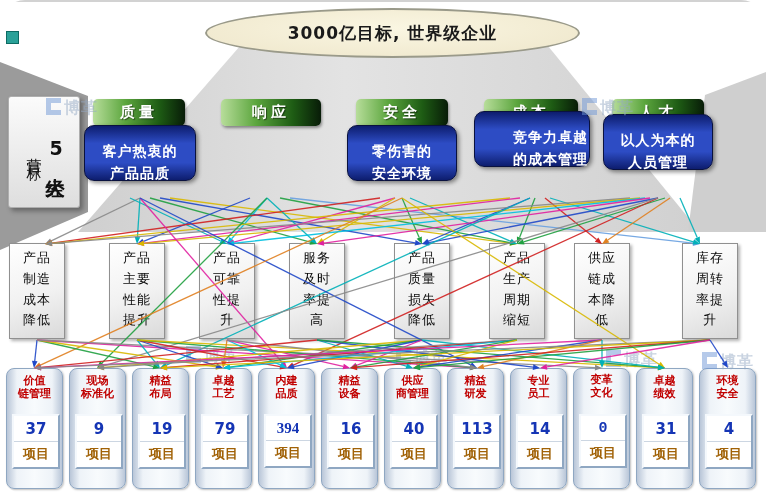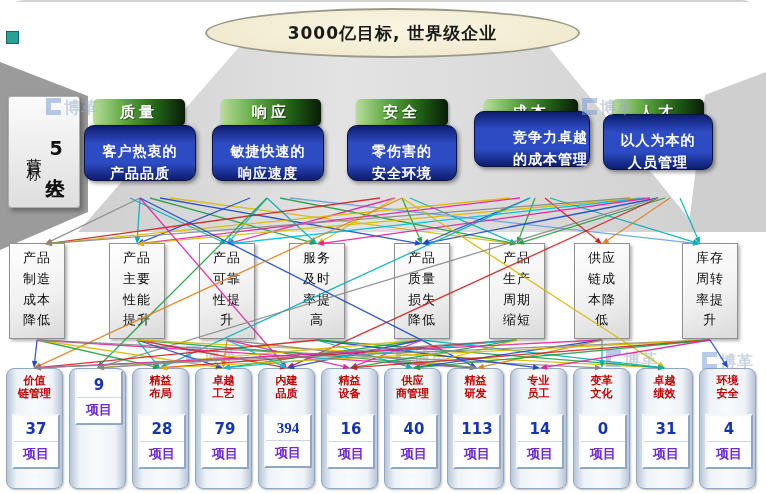--- a/index.html
+++ b/index.html
@@ -86,21 +86,21 @@
   }
   .program-panel {
     margin:1px 2px 0 5px; background:#ffffff;
     border:2px solid; border-color:#f4f8fc #8fa7c2 #8fa7c2 #f4f8fc;
   }
   .program-count {
     color:#1535b5; font-weight:bold; font-size:15px; text-align:center;
     padding:4px 0 3px 0; border-bottom:1px solid #ccd6e2;
   }
   .program-unit {
-    color:#6d28d9; font-weight:bold; font-size:13px; text-align:center;
+    color:#a16207; font-weight:bold; font-size:13px; text-align:center;
     padding:3px 0 4px 0;
   }
 
   
   .wm { display:flex; align-items:flex-start; gap:3px; opacity:.5; z-index:30; pointer-events:none; }
   .wm-icon { width:15px; height:17px; border:5px solid #6f97d6; border-right:0; }
   .wm-text { color:#94a9c4; font-weight:bold; font-size:16px; letter-spacing:1px; }
 
   .connections { left:0; top:0; z-index:40; pointer-events:none; }
 </style>
@@ -125,22 +125,20 @@
   </div>
 
   <div class="abs pillar-header" style="left:93px;top:99px;width:92px;">质量</div>
   <div class="abs pillar-header" style="left:221px;top:99px;width:100px;">响应</div>
   <div class="abs pillar-header" style="left:356px;top:99px;width:92px;">安全</div>
   <div class="abs pillar-header" style="left:484px;top:99px;width:94px;">成本</div>
   <div class="abs pillar-header" style="left:612px;top:99px;width:92px;">人才</div>
 
   <div class="abs pillar-body" style="left:84px;top:125px;width:112px;">客户热衷的
 产品品质</div>
-  <div class="abs pillar-body" style="left:212px;top:125px;width:112px;">敏捷快速的
-响应速度</div>
   <div class="abs pillar-body" style="left:347px;top:125px;width:110px;">零伤害的
 安全环境</div>
   <div class="abs pillar-body" style="left:474px;top:111px;width:116px;padding-left:37px;">竞争力卓越
 的成本管理</div>
   <div class="abs pillar-body" style="left:603px;top:114px;width:110px;">以人为本的
 人员管理</div>
 
   <div class="abs measure-box" style="left:9px;">产品
 制造
 成本
@@ -176,30 +174,32 @@
 
   <div class="abs program-col" style="left:6px;">
     <div class="program-header">价值
 链管理</div>
     <div class="program-panel">
       <div class="program-count">37</div>
       <div class="program-unit">项目</div>
     </div>
   </div>
   <div class="abs program-col" style="left:69px;">
+    <div class="program-header">现场
+标准化</div>
     <div class="program-panel">
       <div class="program-count">9</div>
       <div class="program-unit">项目</div>
     </div>
   </div>
   <div class="abs program-col" style="left:132px;">
     <div class="program-header">精益
 布局</div>
     <div class="program-panel">
-      <div class="program-count">28</div>
+      <div class="program-count">19</div>
       <div class="program-unit">项目</div>
     </div>
   </div>
   <div class="abs program-col" style="left:195px;">
     <div class="program-header">卓越
 工艺</div>
     <div class="program-panel">
       <div class="program-count">79</div>
       <div class="program-unit">项目</div>
     </div>
@@ -237,21 +237,21 @@
     </div>
   </div>
   <div class="abs program-col" style="left:510px;">
     <div class="program-header">专业
 员工</div>
     <div class="program-panel">
       <div class="program-count">14</div>
       <div class="program-unit">项目</div>
     </div>
   </div>
-  <div class="abs program-col" style="left:573px;">
+  <div class="abs program-col" style="left:573px;font-family:Liberation Mono, monospace;">
     <div class="program-header">变革
 文化</div>
     <div class="program-panel">
       <div class="program-count">0</div>
       <div class="program-unit">项目</div>
     </div>
   </div>
   <div class="abs program-col" style="left:636px;">
     <div class="program-header">卓越
 绩效</div>

